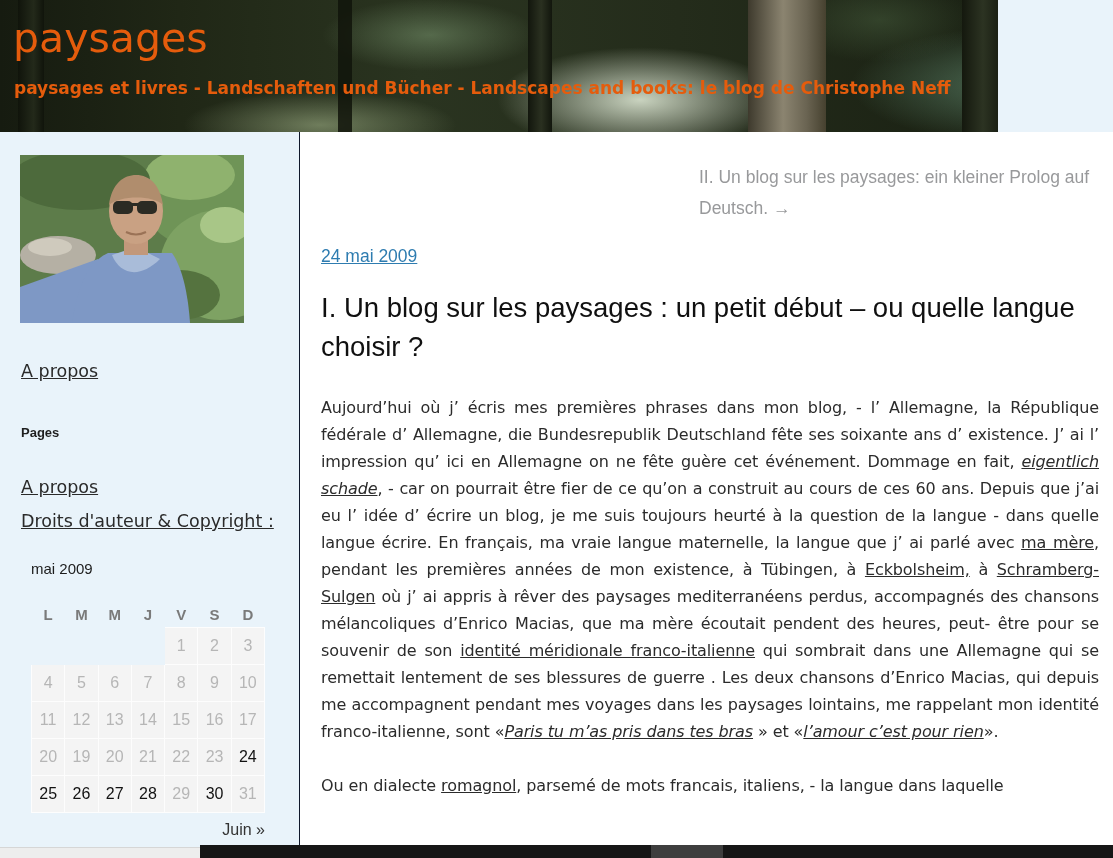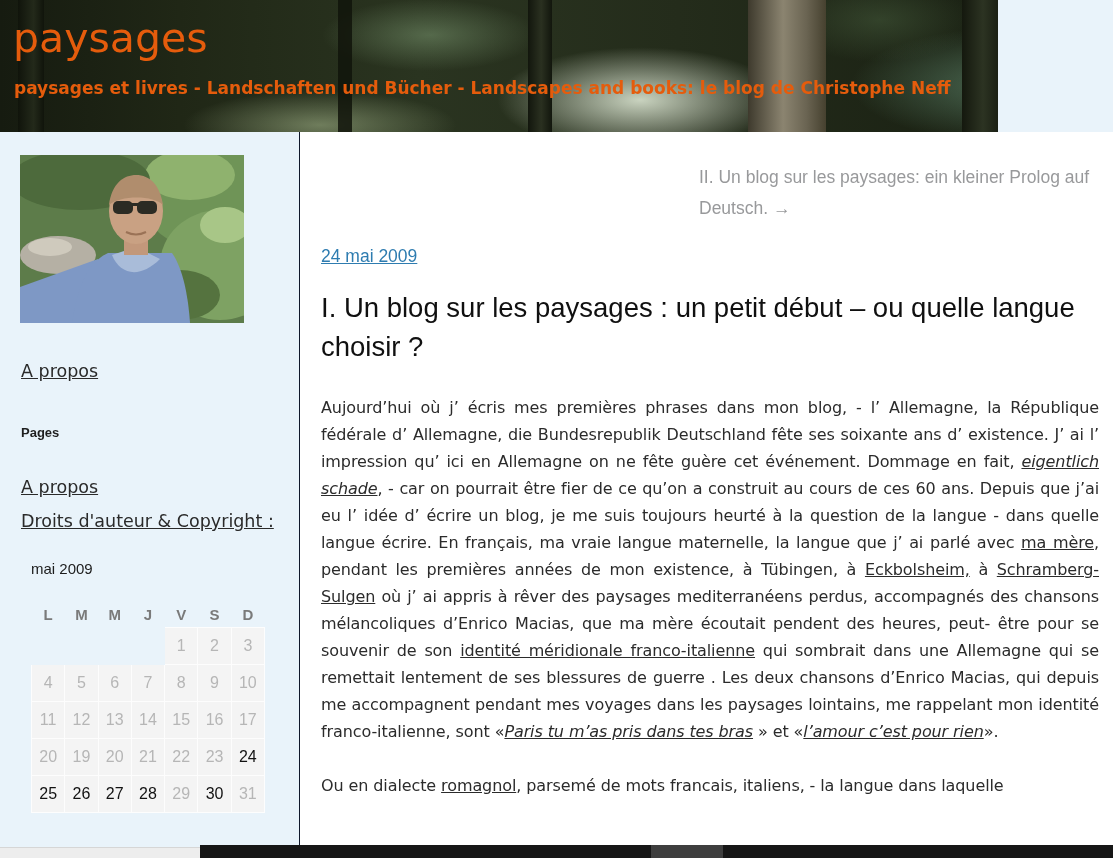--- a/index.html
+++ b/index.html
@@ -174,20 +174,21 @@
               <td class="linked">25</td>
               <td class="linked">26</td>
               <td class="linked">27</td>
               <td class="linked">28</td>
               <td class="pad">29</td>
               <td class="linked">30</td>
               <td class="pad">31</td>
             </tr>
           </tbody>
       </table>
+      <a class="cal-next">Juin »</a>
     </div>
   </aside>
 
   <main class="content">
     <div class="post-nav">
       <a>II. Un blog sur les paysages: ein kleiner Prolog auf Deutsch. →</a>
     </div>
     <a class="post-date">24 mai 2009</a>
     <h2 class="post-title">I. Un blog sur les paysages : un petit début – ou quelle langue choisir ?</h2>
     <div class="post-body" id="post-body">

